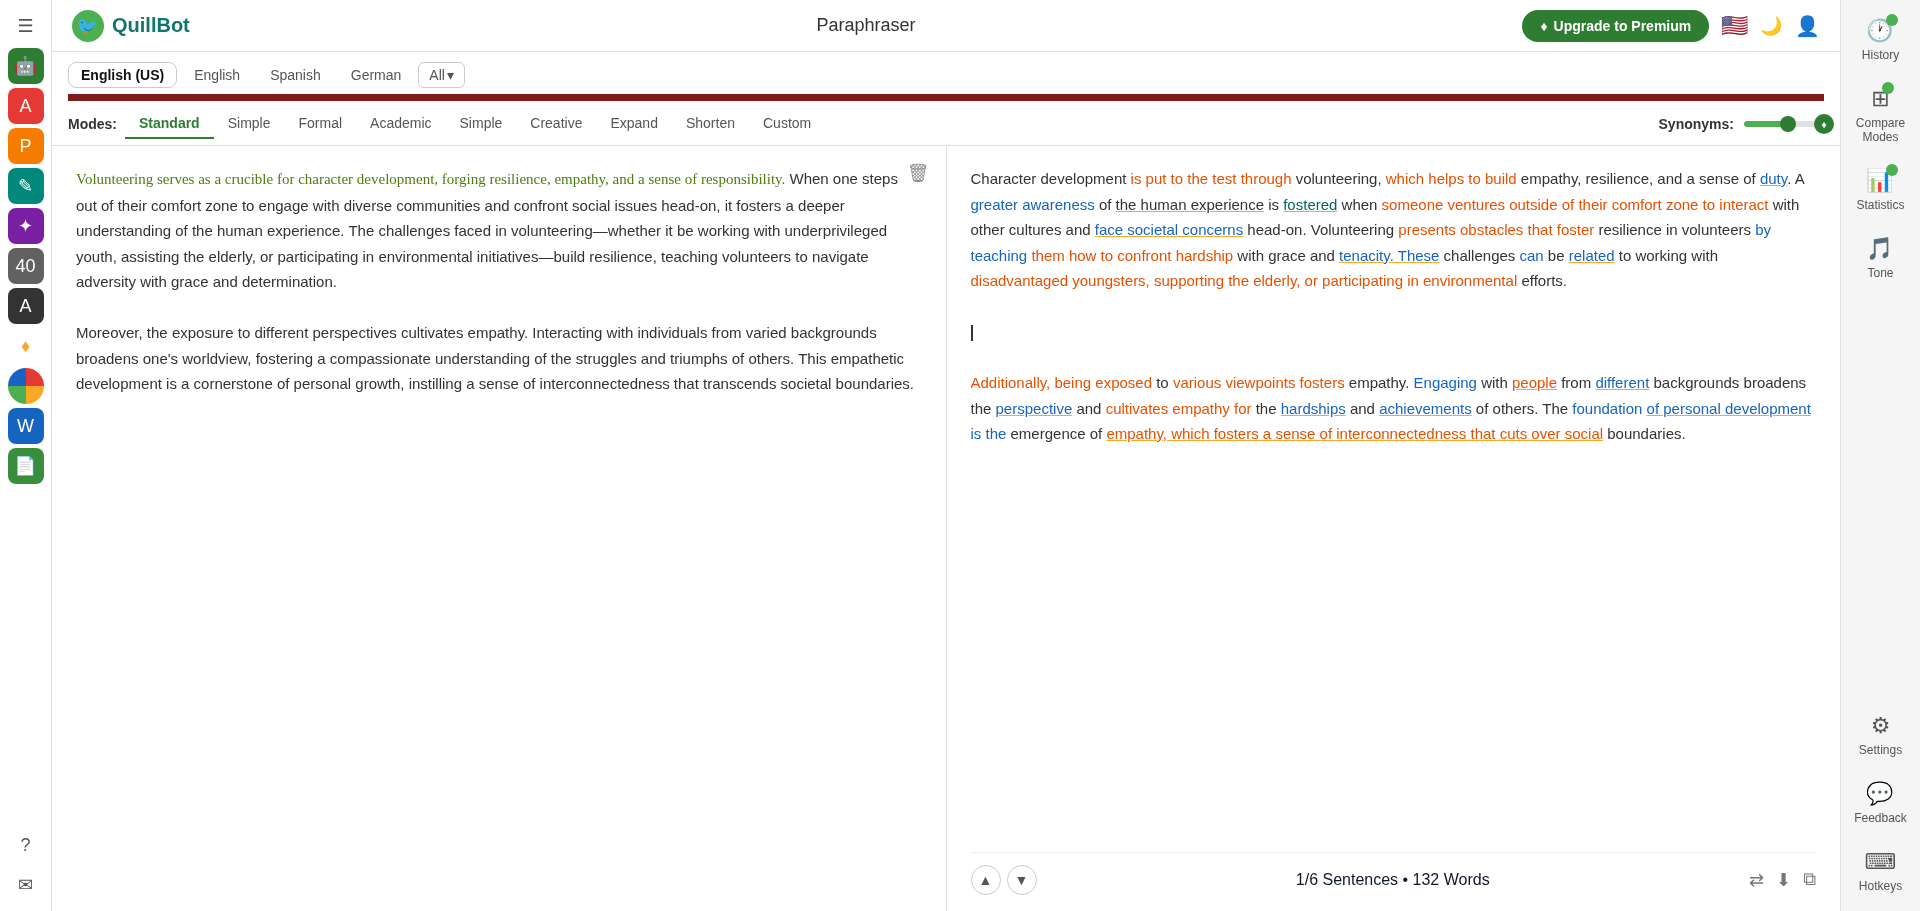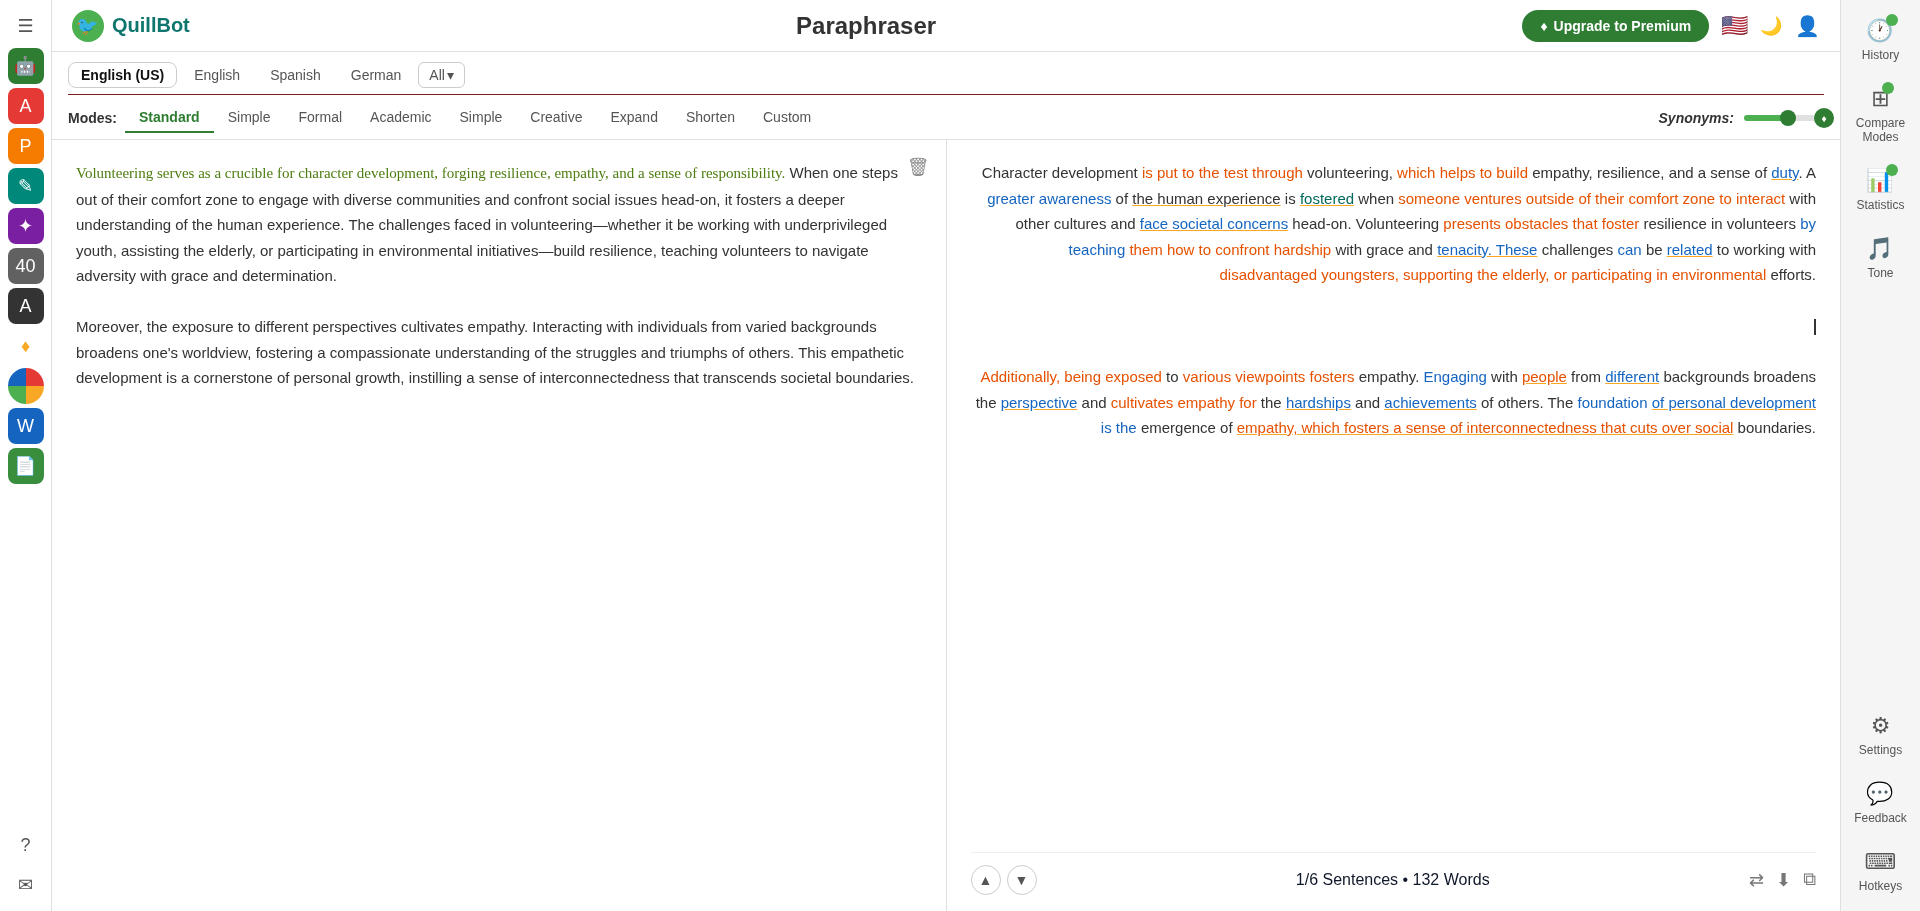--- a/index.html
+++ b/index.html
@@ -49,21 +49,21 @@
       padding: 0 20px;
       height: 52px;
       display: flex;
       align-items: center;
       justify-content: space-between;
     }
     .header-left { display: flex; align-items: center; gap: 12px; }
     .logo { display: flex; align-items: center; gap: 8px; }
     .logo-icon { width: 32px; height: 32px; background: #4caf50; border-radius: 50%; display: flex; align-items: center; justify-content: center; color: white; font-size: 18px; font-weight: bold; }
     .logo-text { font-size: 20px; font-weight: 700; color: #0f766e; }
-    .header-center { font-size: 24px; font-weight: 700; color: #333; padding-left: 20px; }
+    .header-center { font-size: 18px; font-weight: 400; color: #333; padding-left: 20px; }
     .header-right { display: flex; align-items: center; gap: 12px; }
     .upgrade-btn {
       background: #2e7d32;
       color: white;
       border: none;
       border-radius: 24px;
       padding: 8px 18px;
       font-size: 14px;
       font-weight: 600;
       cursor: pointer;
@@ -79,21 +79,21 @@
     .toolbar {
       background: #fff;
       border-bottom: 1px solid #e0e0e0;
       padding: 0 16px;
     }
     .language-bar {
       display: flex;
       align-items: center;
       gap: 4px;
       padding: 10px 0 6px;
-      border-bottom: 1px solid #7f1d1d;
+      border-bottom: 7px solid #7f1d1d;
     }
     .lang-tab {
       padding: 4px 12px;
       border-radius: 6px;
       cursor: pointer;
       font-size: 14px;
       color: #555;
       border: 1px solid transparent;
     }
     .lang-tab.active {
@@ -131,21 +131,20 @@
     .mode-tab.active {
       color: #2e7d32;
       font-weight: 600;
       border-bottom: 2px solid #2e7d32;
     }
     .synonyms-section {
       display: flex;
       align-items: center;
       gap: 10px;
       margin-left: auto;
-      font-style: italic;
     }
     .synonyms-label { font-size: 14px; font-weight: 600; color: #333; }
     .slider-track {
       width: 80px;
       height: 6px;
       background: linear-gradient(to right, #4caf50 60%, #e0e0e0 60%);
       border-radius: 3px;
       position: relative;
       display: flex;
       align-items: center;
@@ -224,21 +223,20 @@
     }
 
     
     .output-panel {
       flex: 1;
       background: #fff;
       display: flex;
       flex-direction: column;
       padding: 20px 24px 16px;
       overflow: hidden;
-      text-align: right;
     }
     .output-text {
       flex: 1;
       font-size: 15px;
       line-height: 1.7;
       color: #333;
       overflow-y: auto;
     }
     .output-footer {
       display: flex;

